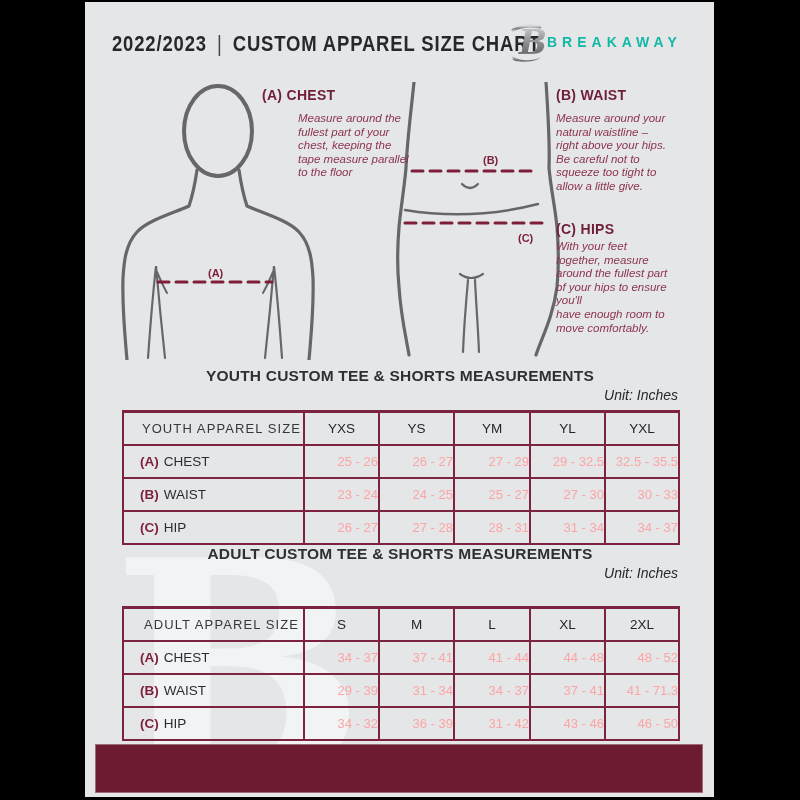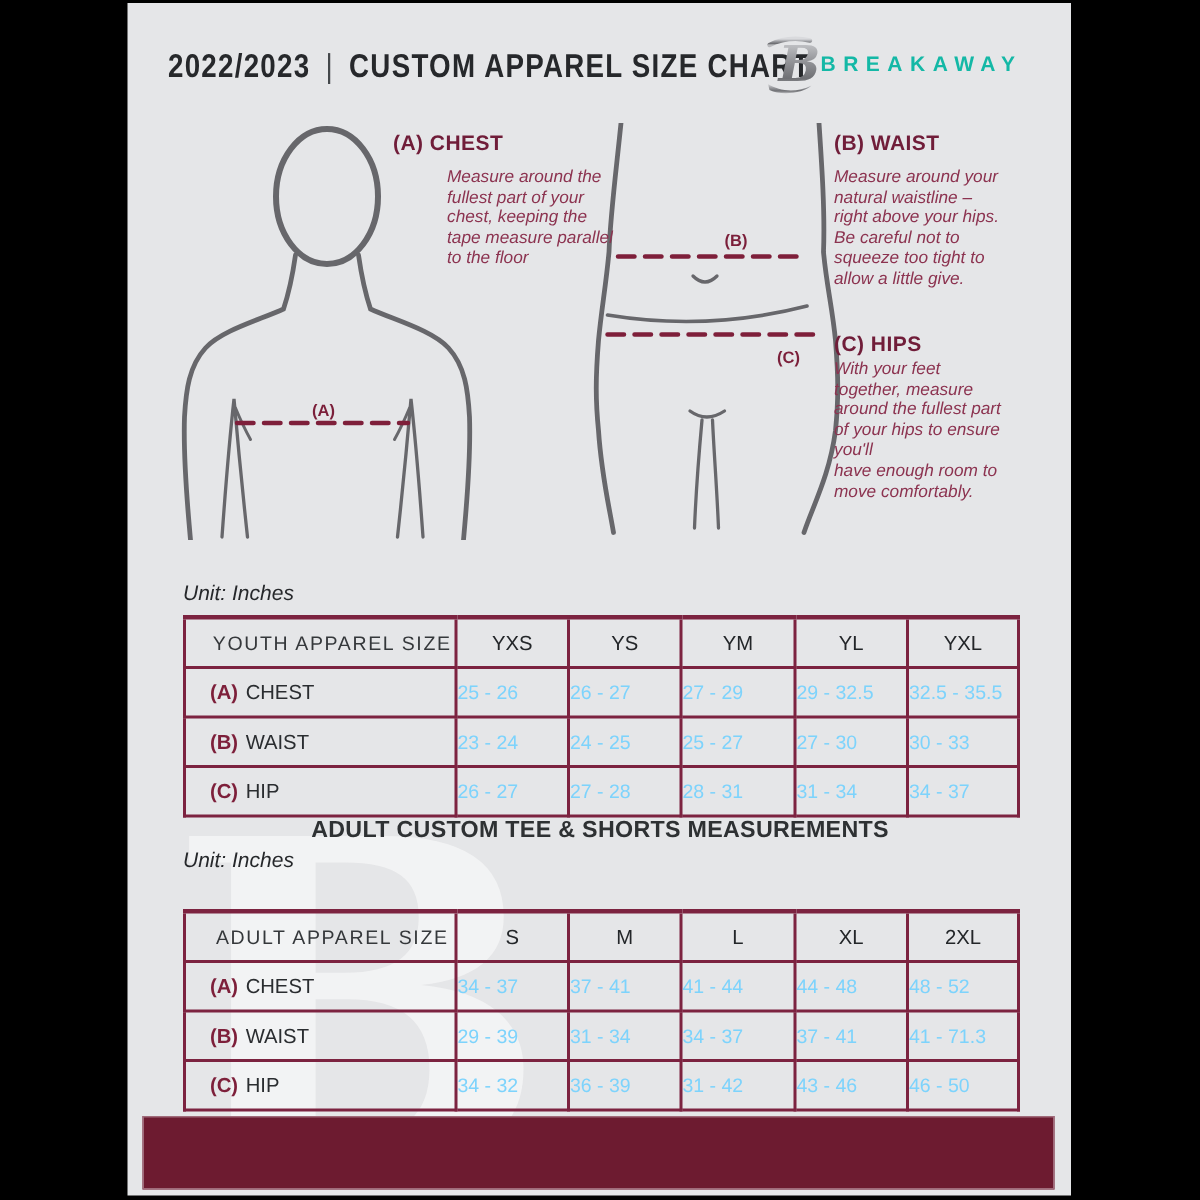--- a/index.html
+++ b/index.html
@@ -22,32 +22,32 @@
   .fig path,.fig ellipse{fill:none;stroke:#67676b;stroke-linecap:round;}
   .dash{stroke:#7e1f3a !important;stroke-width:3;stroke-dasharray:11 7;}
   .fig text{font-family:"Liberation Sans",sans-serif;font-weight:bold;font-size:11px;fill:#7b1f3a;}
   
   .instr-h{position:absolute;font-size:14px;font-weight:bold;color:#701d39;letter-spacing:0.3px;z-index:2;}
   .instr-b{position:absolute;font-size:11.5px;line-height:13.6px;font-style:italic;color:#8c3350;
            white-space:pre-line;z-index:2;width:185px;}
   
   .tbl-caption{position:absolute;left:122px;width:556px;text-align:center;z-index:2;}
   .tbl-title{font-size:15.5px;font-weight:bold;color:#2e3133;letter-spacing:0.2px;}
-  .tbl-sub{position:absolute;left:122px;width:556px;text-align:left;font-size:14px;font-style:italic;
+  .tbl-sub{position:absolute;left:122px;width:556px;text-align:right;font-size:14px;font-style:italic;
            color:#26282b;z-index:2;}
   
   .size-table{position:absolute;left:122px;width:556px;border-collapse:collapse;table-layout:fixed;
               background:transparent;z-index:2;}
   .size-table th,.size-table td{border:2px solid #7c2340;height:31px;padding:0;overflow:hidden;}
   .size-table thead th{border-top:3px solid #7c2340;}
   th.first{text-align:center;padding-left:16px;font-weight:normal;letter-spacing:1.1px;font-size:13px;color:#35383b;}
   th.size{font-size:13.5px;font-weight:normal;color:#232629;}
   td.label-cell{text-align:left;padding-left:16px;font-size:13.5px;color:#2a2d30;}
   td.label-cell .prefix{color:#7d1f3a;font-weight:bold;margin-right:5px;}
-  td.val{text-align:left;font-size:13px;color:#7dd3fc;}
+  td.val{text-align:right;font-size:13px;color:#fca5a5;}
   
   .footer-bar{position:absolute;left:95px;top:744px;width:606px;height:47px;background:#6d1b30;
               border:1px solid #a06b7a;z-index:3;}
 </style>
 </head>
 <body>
 
 <div id="canvas">
   <div class="panel"></div>
 
@@ -117,20 +117,23 @@
 
   <div class="instr-h" style="left:556px;top:221px;">(C) HIPS</div>
   <div class="instr-b" style="left:556px;top:240px;">With your feet
 together, measure
 around the fullest part
 of your hips to ensure
 you'll
 have enough room to
 move comfortably.</div>
 
+  <div class="tbl-caption" style="top:367px;">
+    <span class="tbl-title">YOUTH CUSTOM TEE &amp; SHORTS MEASUREMENTS</span>
+  </div>
   <div class="tbl-sub" style="top:387px;">Unit: Inches</div>
 
   <table class="size-table" style="top:410px;">
     <colgroup>
         <col style="width:181px">
         <col style="width:75px">
         <col style="width:75px">
         <col style="width:76px">
         <col style="width:75px">
         <col style="width:74px">

